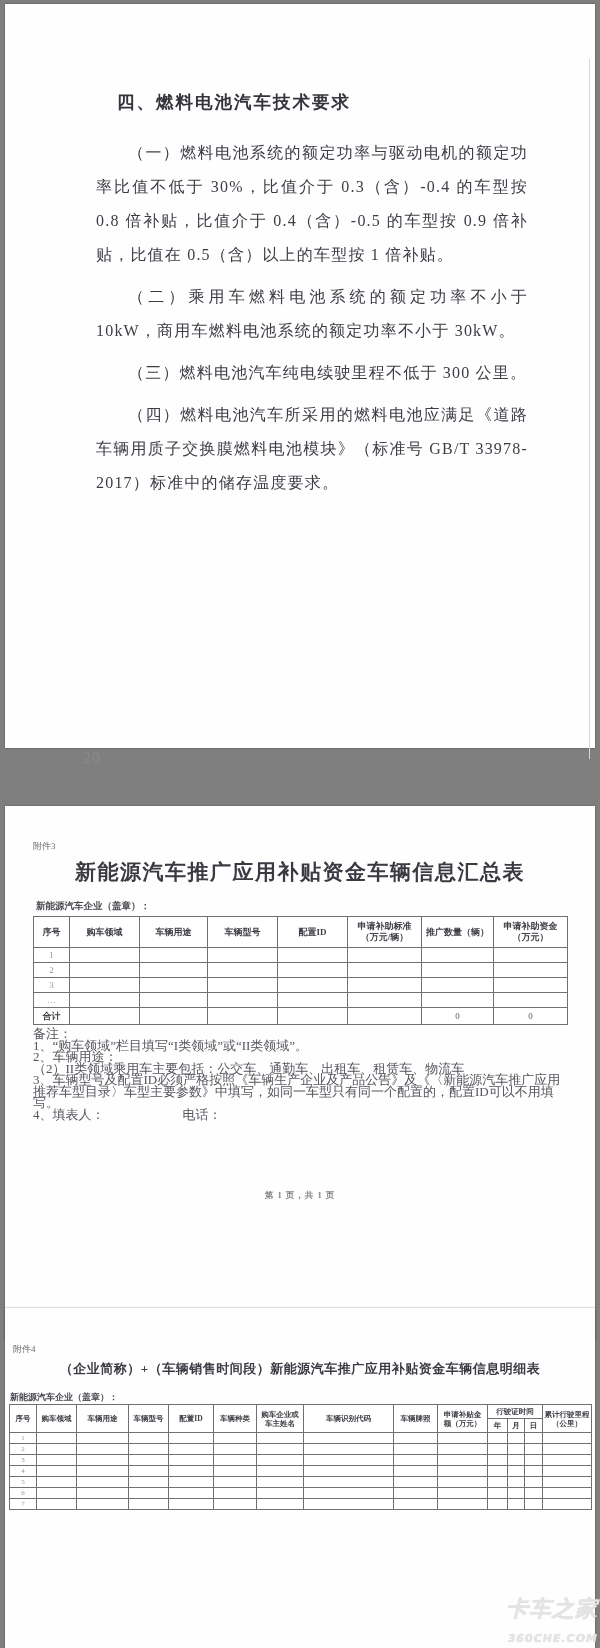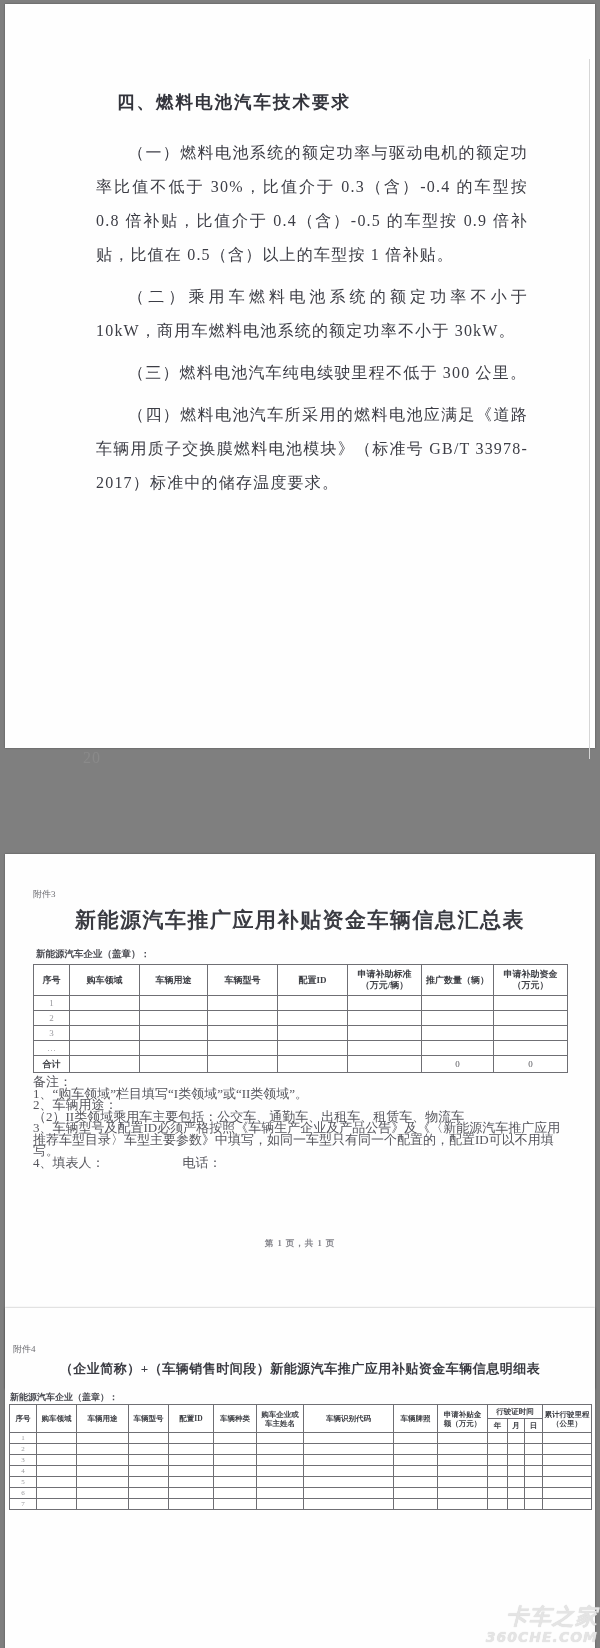--- a/index.html
+++ b/index.html
@@ -8,21 +8,21 @@
     background:#7f7f7f;
     position:relative;
     overflow:hidden;
     font-family:"Liberation Serif", serif;
   }
   .page{
     position:absolute;left:5px;width:590px;background:#fefefe;
     box-shadow:0 0 2px rgba(0,0,0,.35);
   }
   #page1{top:4px;height:744px;}
-  #page2{top:806px;height:535px;margin-top:48px;}
+  #page2{top:806px;height:535px;}
   #page3{top:1260px;height:413px;margin-top:48px;}
 
   
   .sec-title{
     position:absolute;left:112px;top:86px;
     font-size:17.5px;font-weight:bold;color:#33343c;
     letter-spacing:2px;
   }
   .body-text{
     position:absolute;left:83px;top:124px;width:448px;
@@ -86,21 +86,21 @@
   #page3 .page-footer{top:389px;}
 
   
   .watermark{
     position:absolute;right:2px;bottom:4px;text-align:right;
     color:#e4e4e4;font-family:"DejaVu Sans",sans-serif;
     font-style:italic;line-height:1;z-index:5;
   }
   .watermark .wm-title{font-size:22px;font-weight:bold;letter-spacing:1px;
     text-shadow:0 0 1px #cfcfcf;}
-  .watermark .wm-site{font-size:14px;font-weight:bold;letter-spacing:1px;margin-top:2px;
+  .watermark .wm-site{font-size:11px;font-weight:bold;letter-spacing:1px;margin-top:13px;
     text-shadow:0 0 1px #cfcfcf;}
 </style>
 </head>
 <body>
 
 <div class="page" id="page1">
   <div class="sec-title">四、燃料电池汽车技术要求</div>
   <div class="body-text">
     <p>（一）燃料电池系统的额定功率与驱动电机的额定功率比值不低于 30%，比值介于 0.3（含）-0.4 的车型按 0.8 倍补贴，比值介于 0.4（含）-0.5 的车型按 0.9 倍补贴，比值在 0.5（含）以上的车型按 1 倍补贴。</p>
     <p>（二）乘用车燃料电池系统的额定功率不小于 10kW，商用车燃料电池系统的额定功率不小于 30kW。</p>

